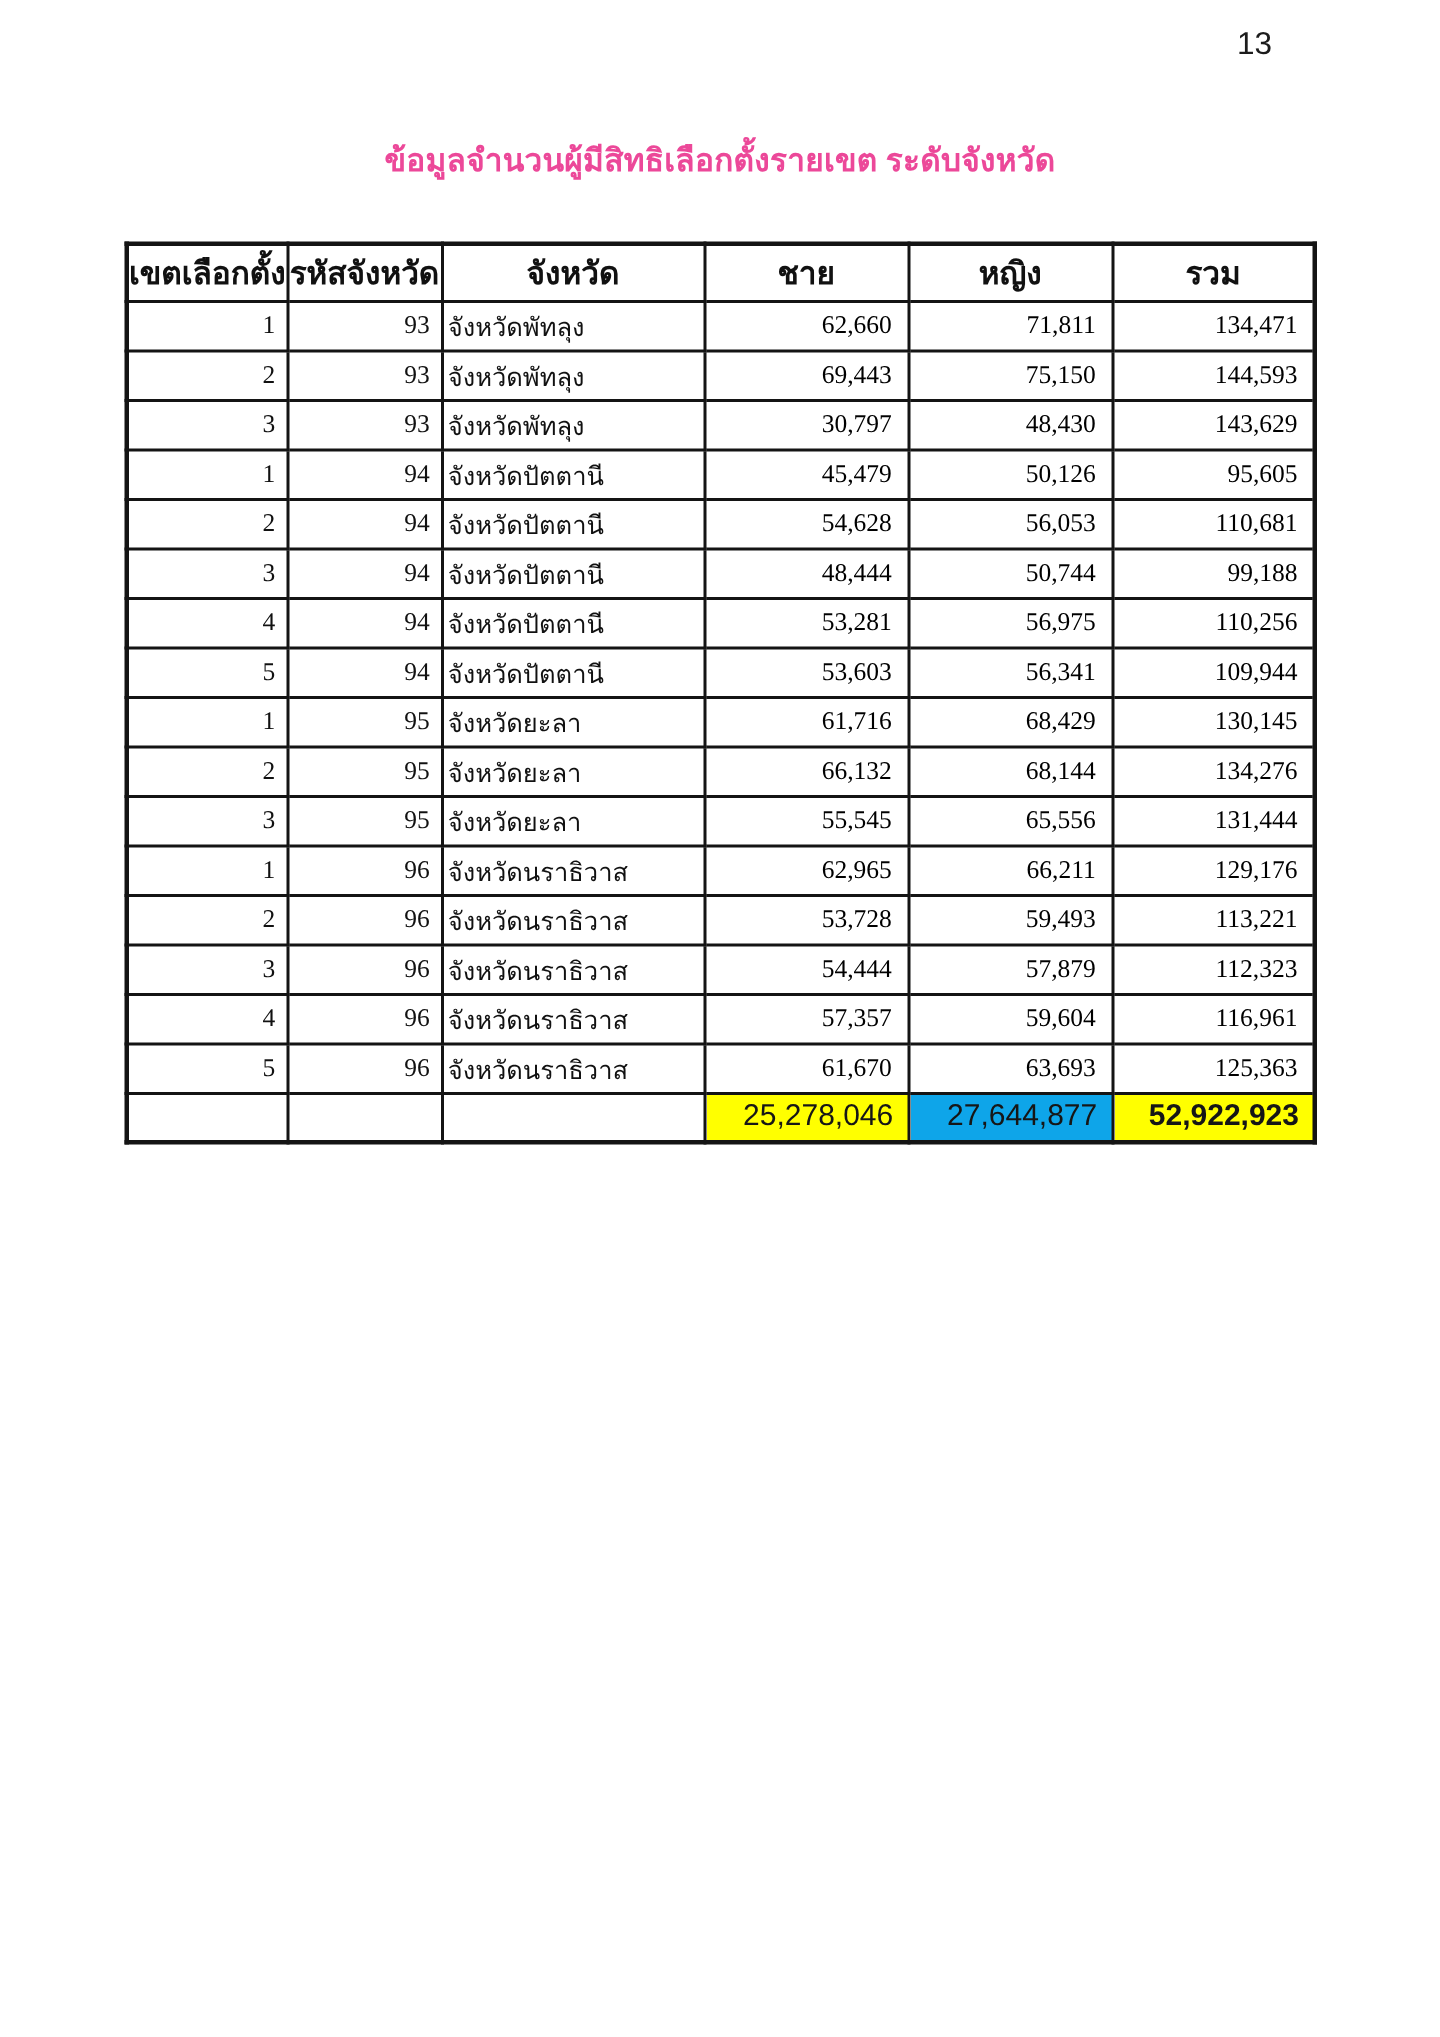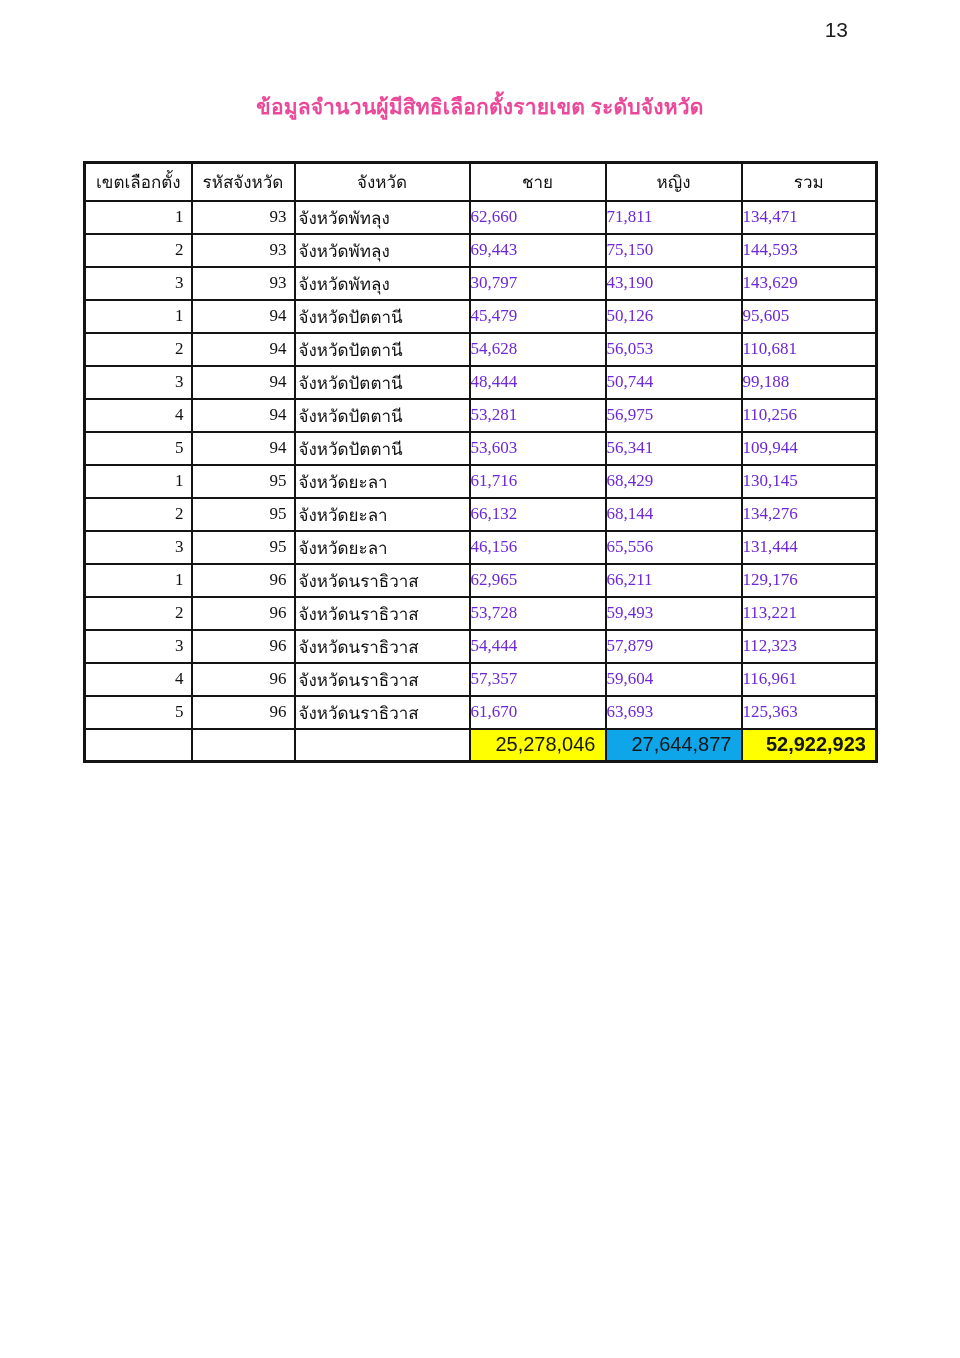--- a/index.html
+++ b/index.html
@@ -47,29 +47,29 @@
   table.voters th, table.voters td {
     border: 2px solid #141414;
     font-size: 17px;
     overflow: hidden;
     white-space: nowrap;
   }
   table.voters { border: 3px solid #141414; }
 
   table.voters thead th {
     height: 38px;
-    font-weight: normal;
+    font-weight: bold;
     text-align: center;
     vertical-align: middle;
-    font-size: 17px;
+    font-size: 21px;
   }
   table.voters tbody td { height: 33px; vertical-align: middle; }
 
   td.num-right  { text-align: right; padding-right: 7px; }
-  td.num-money  { text-align: left; padding-right: 10px; color: #6d28d9; }
+  td.num-money  { text-align: right; padding-right: 10px; color: #000000; }
   td.prov-left  { text-align: left;  padding-left: 3px; margin-left: 48px; }
 
   tr.total-row td { height: 42px; }
   tr.total-row td.hl {
     font-family: "Liberation Sans", "DejaVu Sans", sans-serif;
     font-size: 20px;
     text-align: right;
     padding-right: 9px;
     color: #161616;
   }
@@ -119,21 +119,21 @@
         <td class="num-money">69,443</td>
         <td class="num-money">75,150</td>
         <td class="num-money">144,593</td>
       </tr>
 
       <tr>
         <td class="num-right">3</td>
         <td class="num-right">93</td>
         <td class="prov-left">จังหวัดพัทลุง</td>
         <td class="num-money">30,797</td>
-        <td class="num-money">43,190</td>
+        <td class="num-money">48,430</td>
         <td class="num-money">143,629</td>
       </tr>
 
       <tr>
         <td class="num-right">1</td>
         <td class="num-right">94</td>
         <td class="prov-left">จังหวัดปัตตานี</td>
         <td class="num-money">45,479</td>
         <td class="num-money">50,126</td>
         <td class="num-money">95,605</td>
@@ -190,21 +190,21 @@
         <td class="prov-left">จังหวัดยะลา</td>
         <td class="num-money">66,132</td>
         <td class="num-money">68,144</td>
         <td class="num-money">134,276</td>
       </tr>
 
       <tr>
         <td class="num-right">3</td>
         <td class="num-right">95</td>
         <td class="prov-left">จังหวัดยะลา</td>
-        <td class="num-money">46,156</td>
+        <td class="num-money">55,545</td>
         <td class="num-money">65,556</td>
         <td class="num-money">131,444</td>
       </tr>
 
       <tr>
         <td class="num-right">1</td>
         <td class="num-right">96</td>
         <td class="prov-left">จังหวัดนราธิวาส</td>
         <td class="num-money">62,965</td>
         <td class="num-money">66,211</td>

